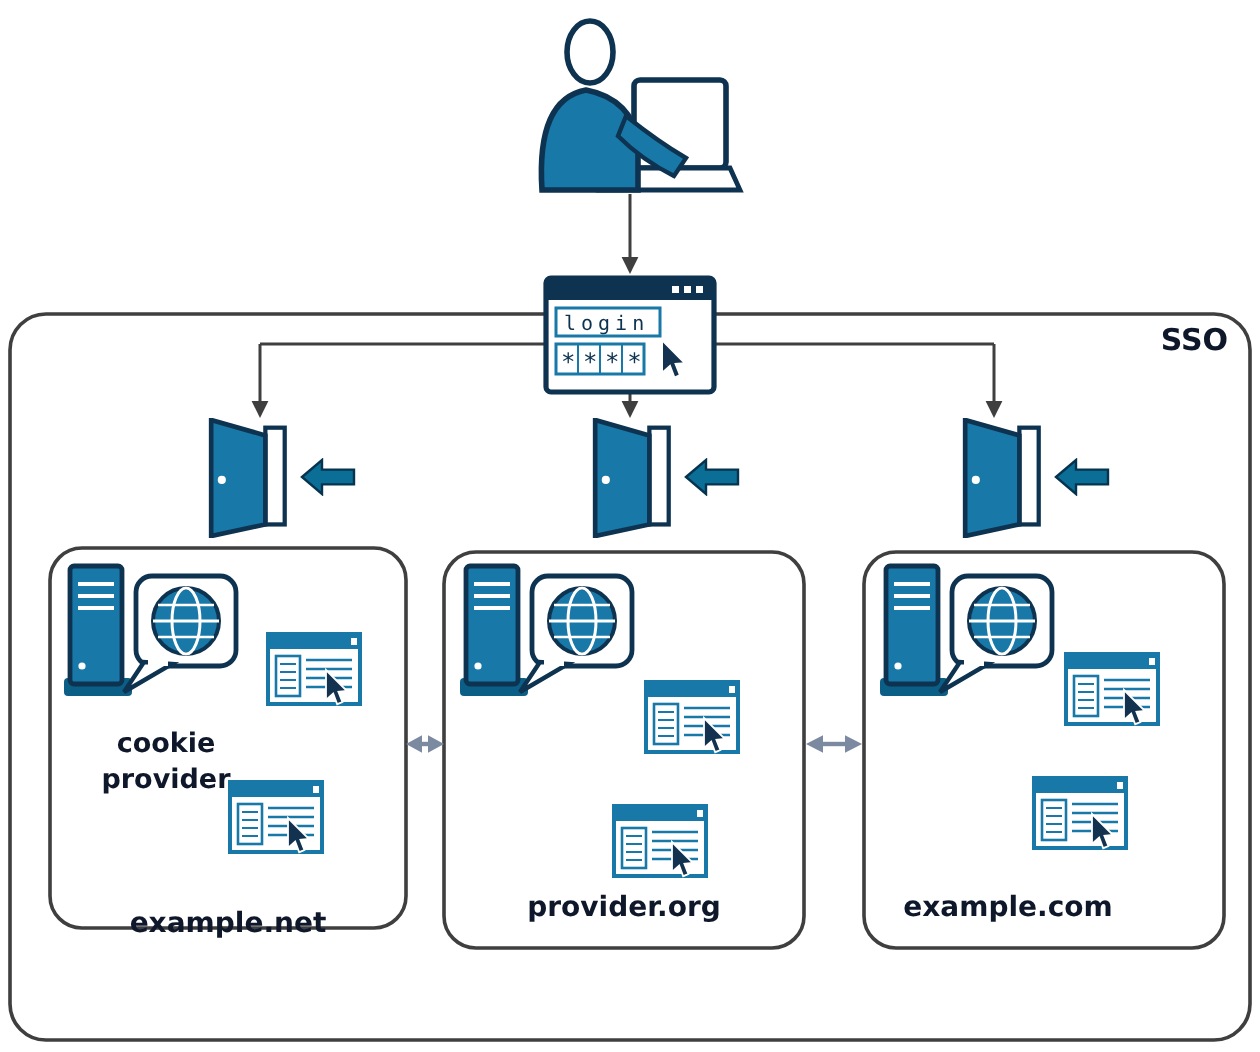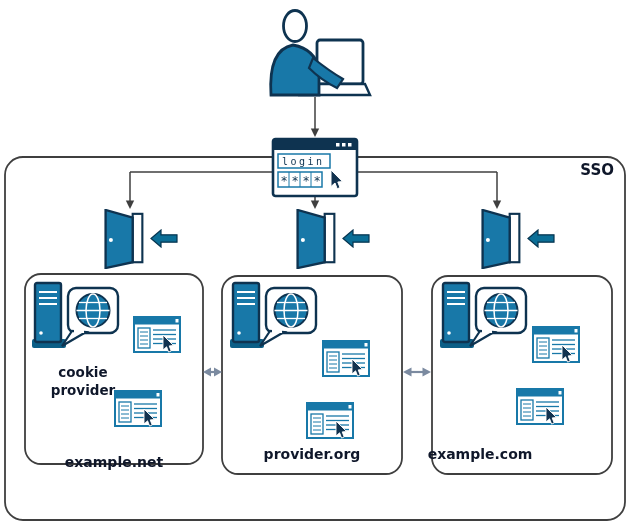--- a/index.html
+++ b/index.html
@@ -6,21 +6,21 @@
   html,body { background:#fff; }
   body { width:630px; height:526px; font-family:"DejaVu Sans", sans-serif; }
   .canvas { position:relative; width:630px; height:526px; background:#fff; overflow:hidden;padding-left:37px; }
   .canvas > svg { position:absolute; left:0; top:0; }
   .lbl { position:absolute; font-weight:bold; color:#0f172a; }
   .env { right:16px; top:161px; text-align:right; font-size:15px; line-height:1.25; }
   .cookie { left:26px; top:364px; width:84px; text-align:center; font-size:13.5px; line-height:1.3;margin-left:15px; }
   .dom { font-size:14px; text-align:center; }
   .dom-net { left:25px; width:178px; top:438px;margin-top:16px; }
   .dom-org { left:222px; width:180px; top:446px; }
-  .dom-com { left:408px; width:144px; top:446px; }
+  .dom-com { left:432px; width:144px; top:446px; }
 </style>
 </head>
 <body>
 
 <div class="canvas">
 
   <svg width="630" height="526" viewBox="0 0 630 526">
     <defs>
       <symbol id="door" viewBox="0 0 46 62">
         <rect x="33" y="5" width="10" height="50" fill="#fff" stroke="#0e3350" stroke-width="2.2"></rect>

